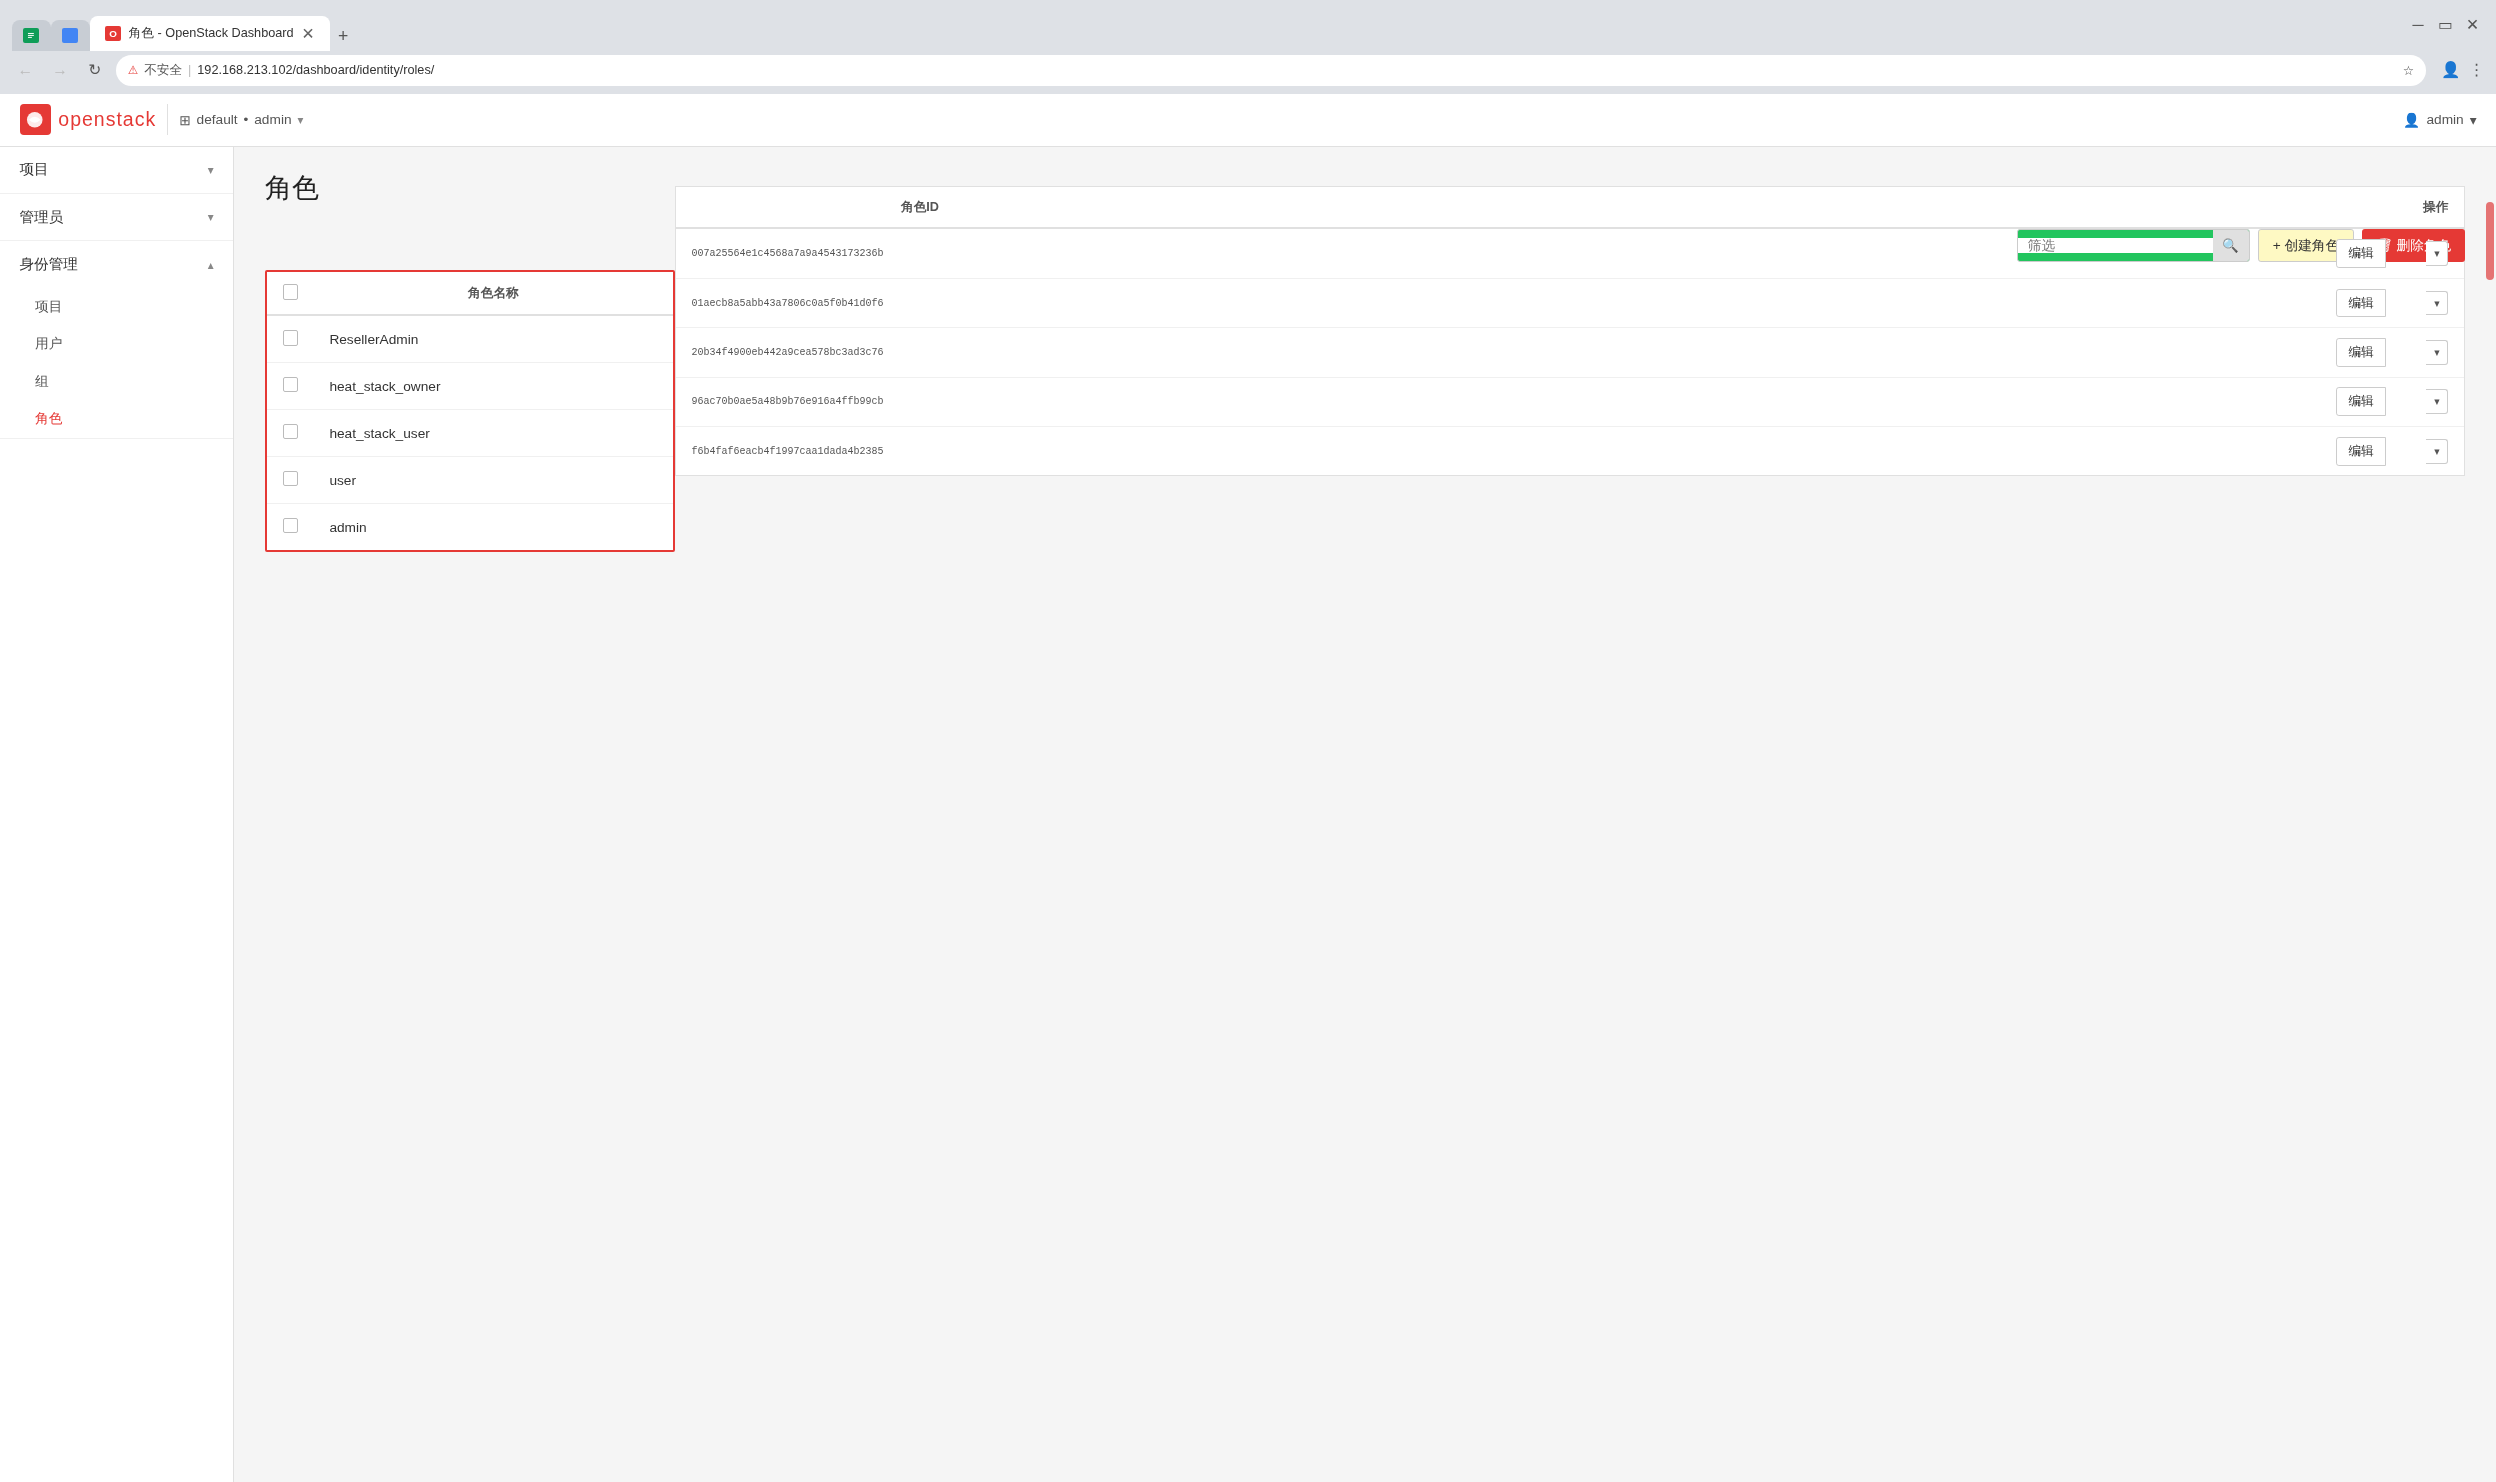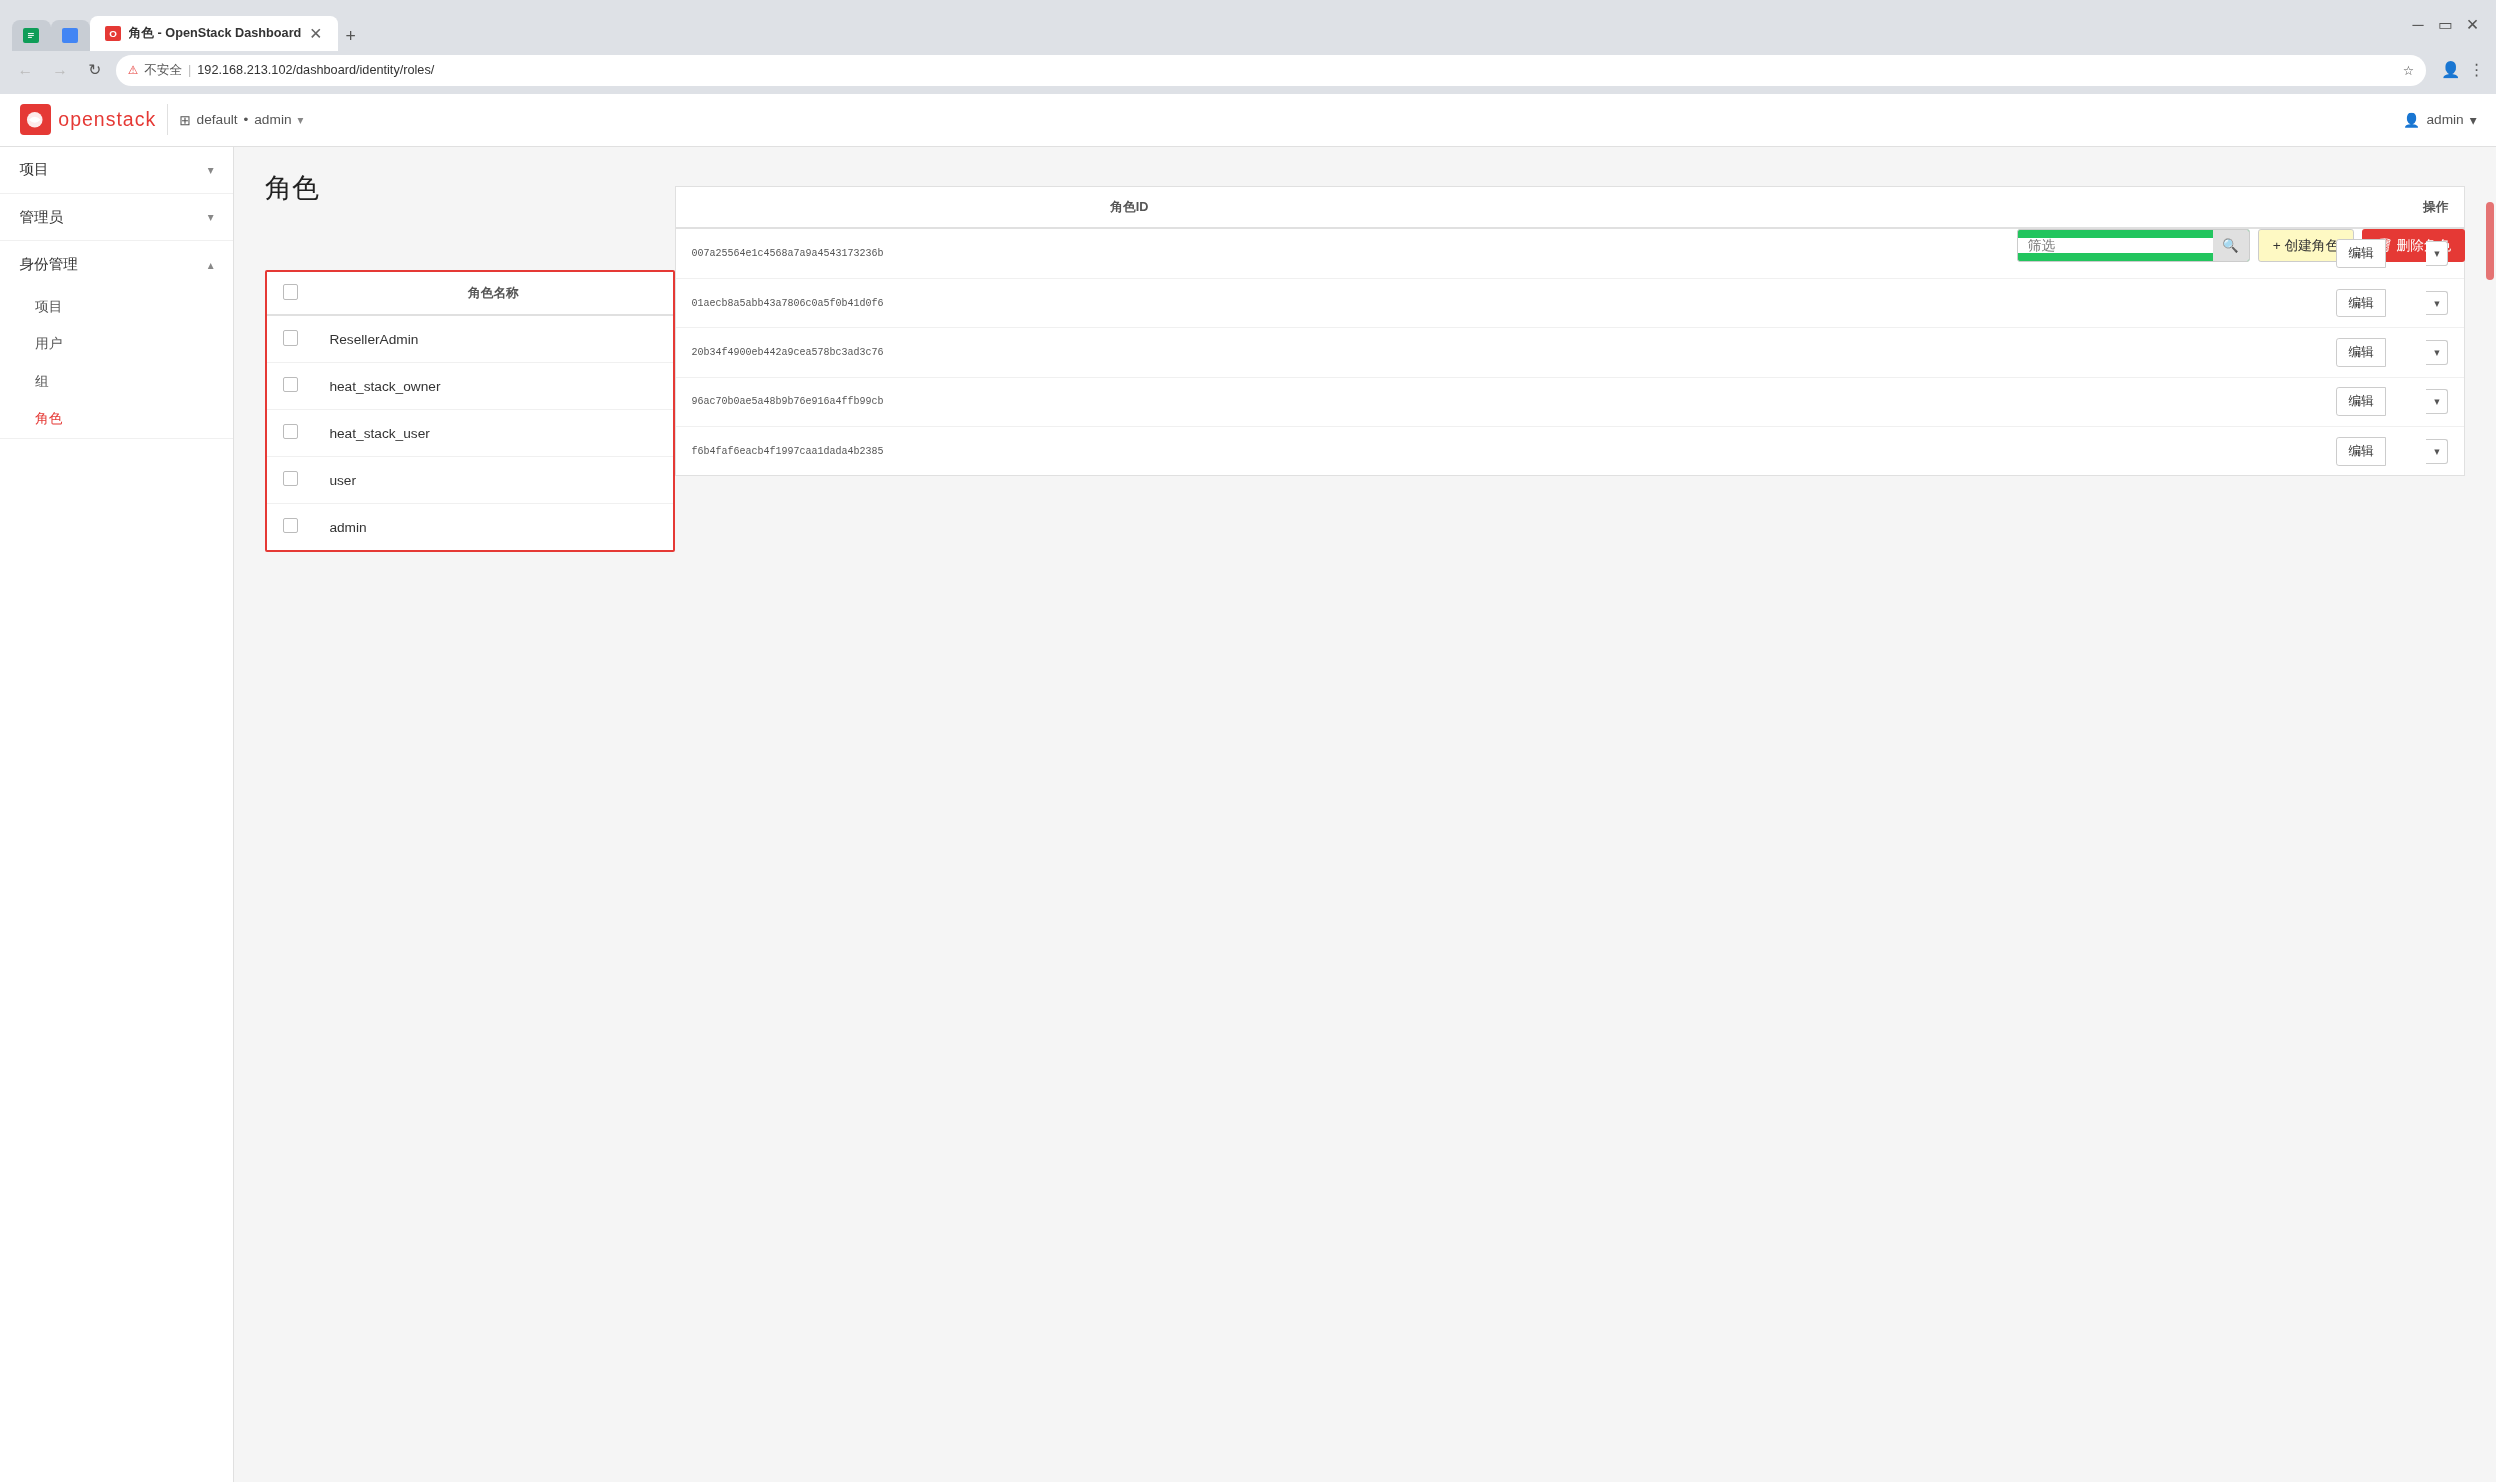--- a/index.html
+++ b/index.html
@@ -3,21 +3,21 @@
   <meta charset="utf-8">
   <style>
     * { box-sizing: border-box; margin: 0; padding: 0; }
     body { font-family: 'Helvetica Neue', Arial, sans-serif; background: #f5f5f5; font-size: 13.7px; color: #333; height: 100vh; overflow: hidden; }
 
     
     .browser-chrome { background: #dee1e6; height: 51px; display: flex; align-items: center; padding: 0 11.7px; gap: 7.8px; }
     .browser-tabs { display: flex; align-items: flex-end; height: 100%; }
     .browser-tab { background: #fff; border-radius: 7.8px 7.8px 0 0; padding: 0 15.6px; height: 35px; display: flex; align-items: center; gap: 7.8px; font-size: 12.7px; min-width: 176px; }
     .browser-tab .tab-favicon { width: 15.6px; height: 15.6px; background: #e53935; border-radius: 2px; display: flex; align-items: center; justify-content: center; color: white; font-size: 9.8px; font-weight: bold; }
-    .browser-tab .tab-title { flex: 1; white-space: nowrap; overflow: hidden; text-overflow: ellipsis; font-weight: bold; }
+    .browser-tab .tab-title { flex: 1; white-space: nowrap; overflow: hidden; text-overflow: ellipsis; }
     .browser-tab .tab-close { color: #666; cursor: pointer; font-size: 15.6px; line-height: 1; }
     .browser-tab-inactive { background: #c8cdd4; border-radius: 7.8px 7.8px 0 0; padding: 0 11.7px; height: 31px; display: flex; align-items: center; gap: 5.9px; font-size: 12.7px; }
     .browser-new-tab { background: none; border: none; color: #555; font-size: 17.6px; cursor: pointer; padding: 3.9px 7.8px; }
     .browser-controls { display: flex; align-items: center; gap: 3.9px; margin-left: auto; }
     .browser-control { width: 23.4px; height: 23.4px; display: flex; align-items: center; justify-content: center; border-radius: 50%; cursor: pointer; color: #555; font-size: 15.6px; }
 
     
     .address-bar-row { background: #dee1e6; padding: 3.9px 11.7px 7.8px; display: flex; align-items: center; gap: 7.8px; }
     .nav-btn { width: 27px; height: 27px; border-radius: 50%; border: none; background: none; cursor: pointer; display: flex; align-items: center; justify-content: center; color: #555; font-size: 15.6px; }
     .nav-btn.disabled { color: #bbb; cursor: default; }
@@ -258,21 +258,21 @@
           </tbody>
         </table>
       </div>
     </div>
 
     
     <div style="margin-top: -369px; margin-left: 410px; background: #fff; border: 1px solid #e0e0e0;">
       <table style="width: 100%;">
         <thead>
           <tr style="border-bottom: 2px solid #e0e0e0;">
-            <th style="padding: 11.7px 15.6px; text-align: right; font-size: 12.7px; font-weight: 600; color: #555; width: 488px;">
+            <th style="padding: 11.7px 15.6px; text-align: center; font-size: 12.7px; font-weight: 600; color: #555; width: 488px;">
               <span>角色ID</span>
             </th>
             <th style="padding: 11.7px 15.6px; text-align: right; font-size: 12.7px; font-weight: 600; color: #555;">
               <span>操作</span>
             </th>
           </tr>
         </thead>
         <tbody>
           <tr style="border-bottom: 1px solid #f0f0f0;">
             <td class="role-id">007a25564e1c4568a7a9a4543173236b</td>

